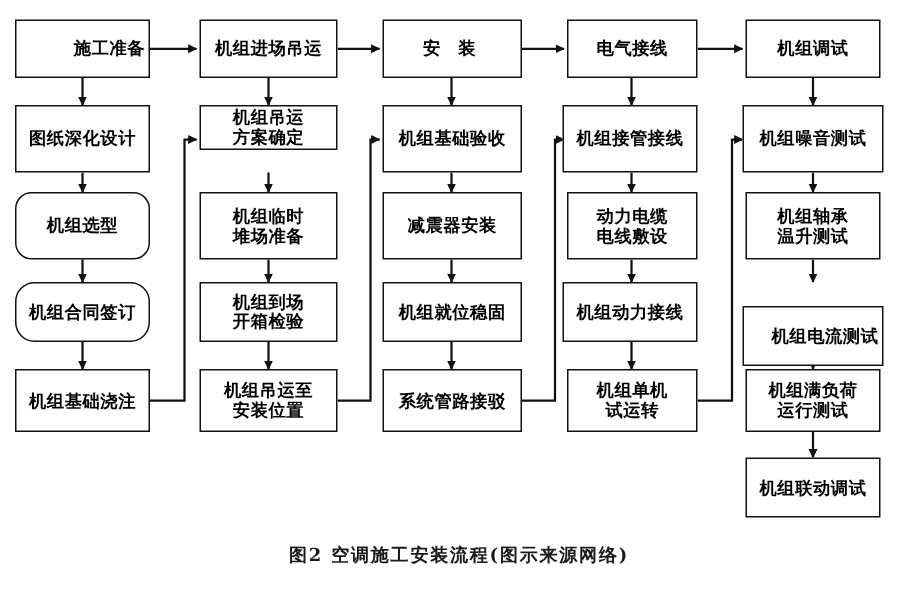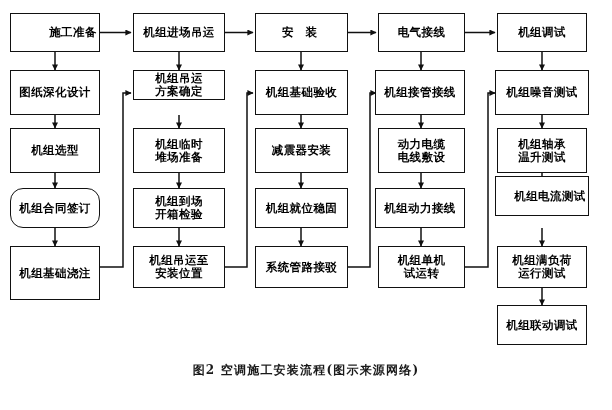--- a/index.html
+++ b/index.html
@@ -97,27 +97,27 @@
       <path d="M465,267 L488,267 L488,93 L495,93"></path>
     </g>
   </svg>
 
   <div class="node" style="left:10px;top:13px;width:90px;height:39px;padding-left:36px;">
     <span class="lbl">施工准备</span>
   </div>
   <div class="node" style="left:10px;top:70px;width:90px;height:45px;">
     <span class="lbl">图纸深化设计</span>
   </div>
-  <div class="node" style="left:10px;top:128px;width:90px;height:45px;">
+  <div class="node" style="left:10px;top:128px;width:90px;height:45px;border-radius:11px;">
     <span class="lbl">机组选型</span>
   </div>
   <div class="node" style="left:10px;top:188px;width:90px;height:40px;border-radius:13px;">
     <span class="lbl">机组合同签订</span>
   </div>
-  <div class="node" style="left:10px;top:246px;width:90px;height:54px;">
+  <div class="node" style="left:10px;top:246px;width:90px;height:42px;">
     <span class="lbl">机组基础浇注</span>
   </div>
 
   <div class="node" style="left:133px;top:13px;width:92px;height:39px;">
     <span class="lbl">机组进场吊运</span>
   </div>
   <div class="node" style="left:133px;top:70px;width:92px;height:30px;">
     <span class="lbl">机组吊运
 方案确定</span>
   </div>
@@ -171,21 +171,21 @@
   <div class="node" style="left:497px;top:13px;width:90px;height:39px;">
     <span class="lbl">机组调试</span>
   </div>
   <div class="node" style="left:495px;top:70px;width:94px;height:45px;">
     <span class="lbl">机组噪音测试</span>
   </div>
   <div class="node" style="left:497px;top:128px;width:90px;height:45px;">
     <span class="lbl">机组轴承
 温升测试</span>
   </div>
-  <div class="node" style="left:495px;top:176px;width:94px;height:40px;padding-left:16px;">
+  <div class="node" style="left:495px;top:204px;width:94px;height:40px;padding-left:16px;">
     <span class="lbl">机组电流测试</span>
   </div>
   <div class="node" style="left:497px;top:246px;width:90px;height:42px;">
     <span class="lbl">机组满负荷
 运行测试</span>
   </div>
   <div class="node" style="left:497px;top:305px;width:90px;height:40px;">
     <span class="lbl">机组联动调试</span>
   </div>
 

